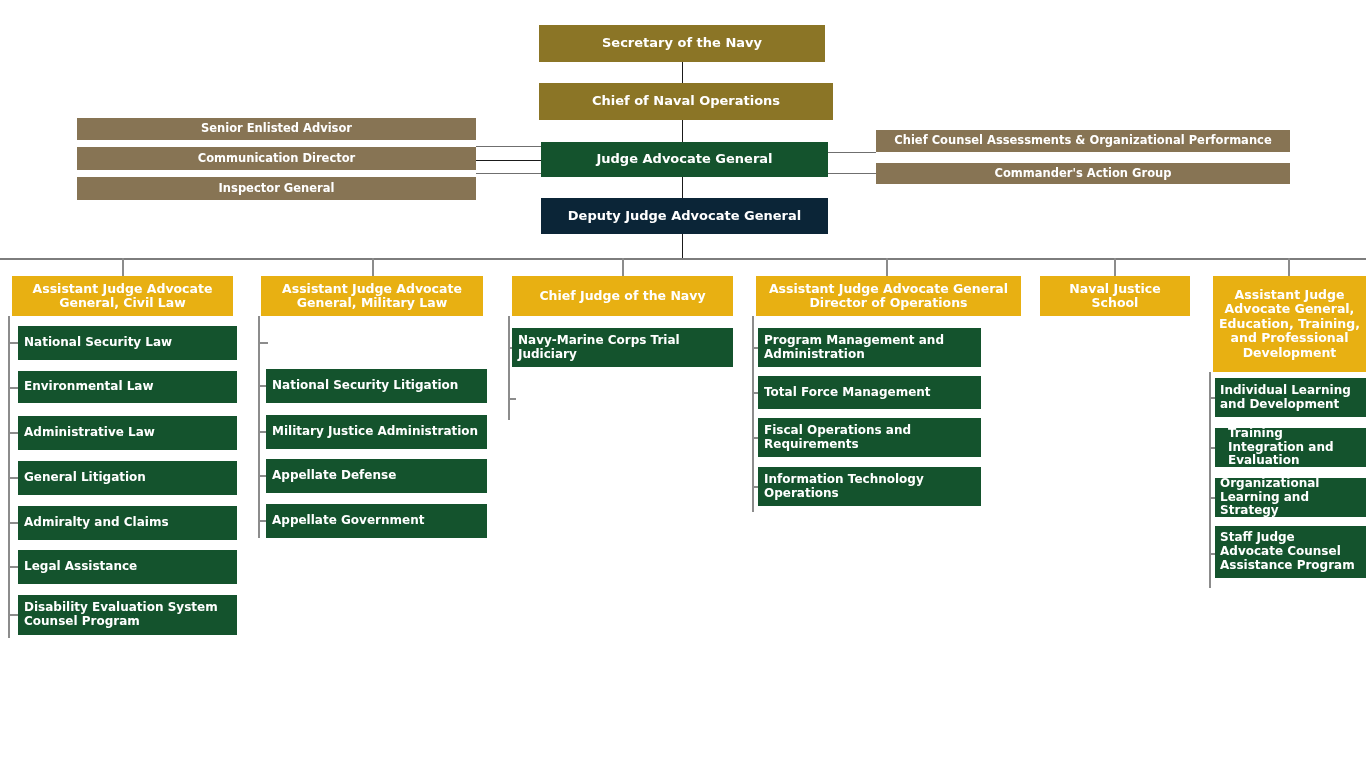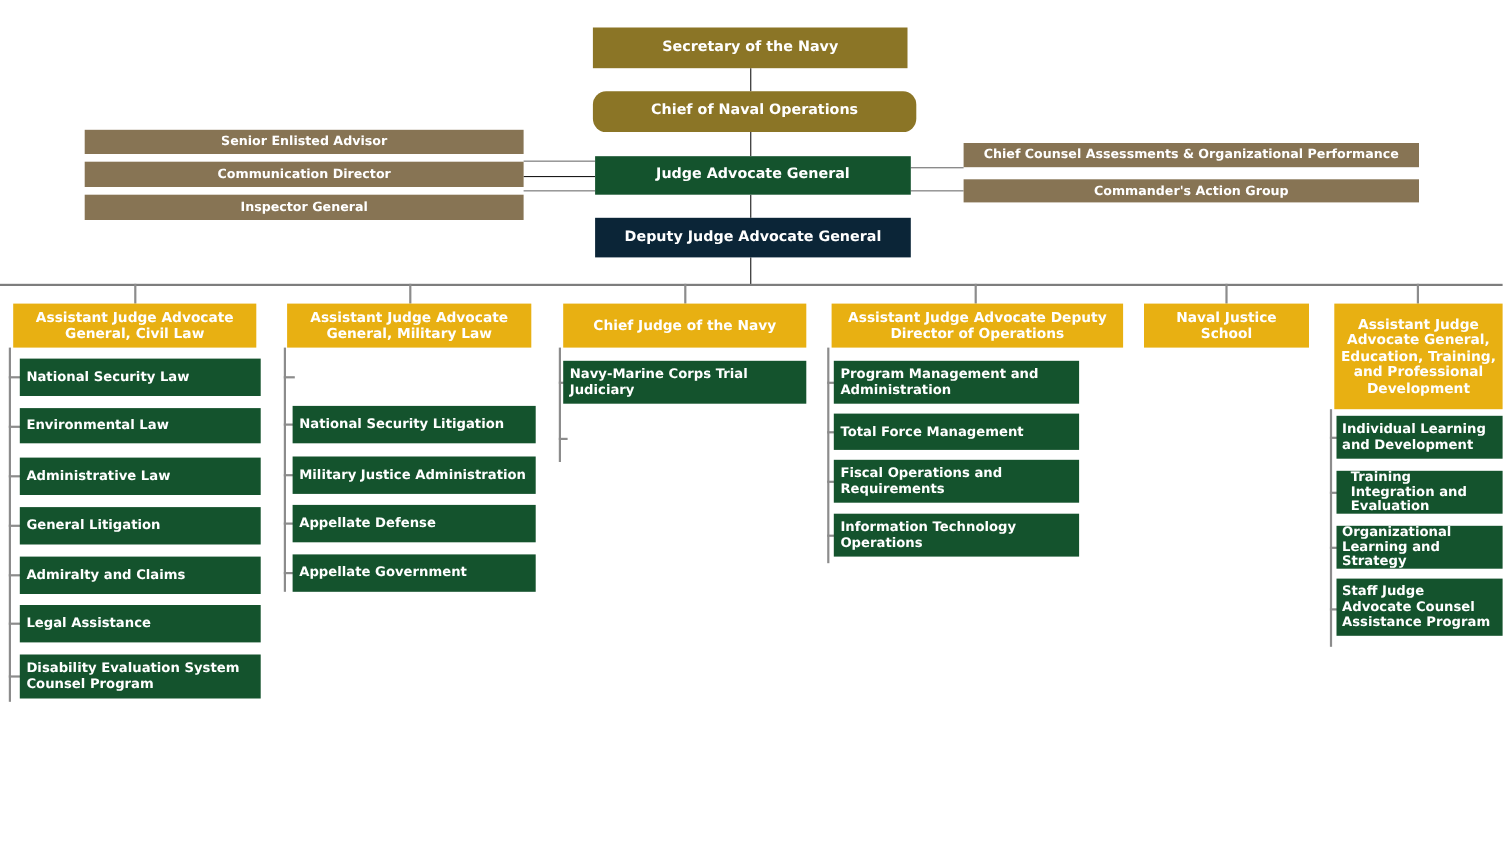--- a/index.html
+++ b/index.html
@@ -85,21 +85,21 @@
 <body>
 
 <div class="chart-root">
 
   <div class="node center-text fill-olive" style="left:539px; top:25px; width:286px; height:37px; font-size:13px;">
     <span>Secretary of the Navy</span>
   </div>
 
   <div class="line line-v line-dark" style="left:682px; top:62px; height:21px;"></div>
 
-  <div class="node center-text fill-olive" style="left:539px; top:83px; width:294px; height:37px; font-size:13px;border-radius:12px;">
+  <div class="node center-text fill-olive" style="left:539px; top:83px; width:294px; height:37px; font-size:13px;">
     <span>Chief of Naval Operations</span>
   </div>
 
   <div class="line line-v line-dark" style="left:682px; top:120px; height:22px;"></div>
 
   <div class="node center-text fill-blue" style="left:541px; top:142px; width:287px; height:35px; font-size:13px;">
     <span>Judge Advocate General</span>
   </div>
 
   <div class="line line-v line-dark" style="left:682px; top:177px; height:21px;"></div>
@@ -221,21 +221,21 @@
   <div class="node left-text fill-blue" style="left:512px; top:328px; width:221px; height:39px; font-size:12px; padding:0 6px;">
     <span>Navy-Marine Corps Trial Judiciary</span>
   </div>
   <div class="col-stub" style="left:508px; top:347px; width:8px;"></div>
 
   <div class="col-stub" style="left:508px; top:398px; width:8px;"></div>
 
   <div class="line line-v" style="left:886px; top:258px; height:18px; width:2px; background:#8c8c8c;"></div>
 
   <div class="node center-text fill-gold" style="left:756px; top:276px; width:265px; height:40px; font-size:12.5px; padding:0 8px;">
-    <span>Assistant Judge Advocate Deputy Director of Operations</span>
+    <span>Assistant Judge Advocate General Director of Operations</span>
   </div>
 
   <div class="col-spine" style="left:752px; top:316px; height:196px;"></div>
 
   <div class="node left-text fill-blue" style="left:758px; top:328px; width:223px; height:39px; font-size:12px; padding:0 6px;">
     <span>Program Management and Administration</span>
   </div>
   <div class="col-stub" style="left:752px; top:347px; width:8px;"></div>
 
   <div class="node left-text fill-blue" style="left:758px; top:376px; width:223px; height:33px; font-size:12px; padding:0 6px;">

